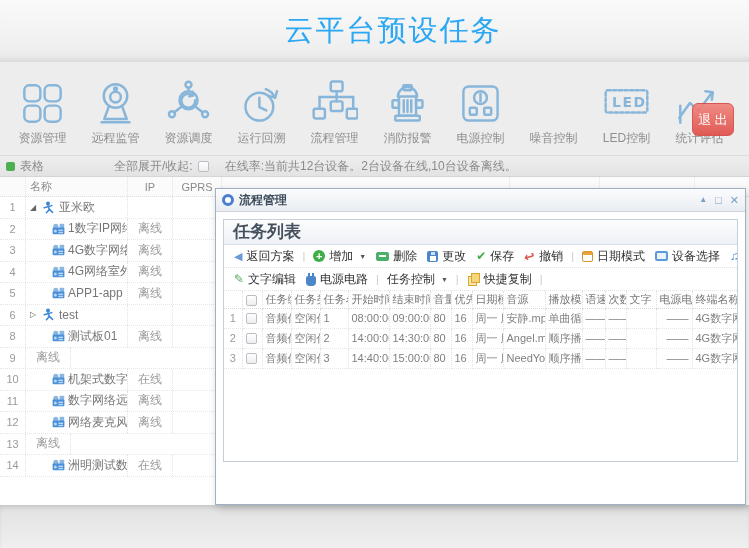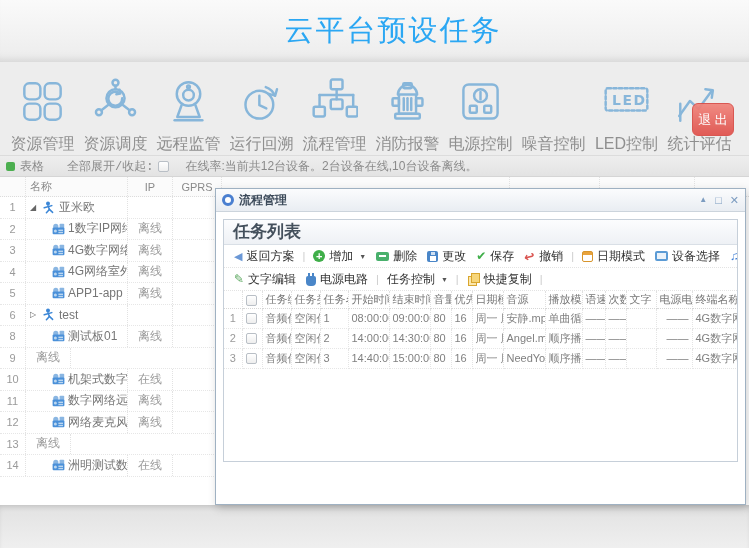--- a/index.html
+++ b/index.html
@@ -8,30 +8,30 @@
 
   
   .app-header { height:62px; display:flex; align-items:center; justify-content:center;
     background:linear-gradient(#fafafa,#ececec); box-shadow:inset 0 -9px 10px -8px rgba(0,0,0,.13);padding-left:37px; }
   .page-title { font-size:29px; color:#2ba7f3; letter-spacing:2px; }
 
   
   .nav { position:relative; height:93px; background:#ededed; display:flex; padding:0 6px; }
   .nav-item { width:73px; display:flex; flex-direction:column; align-items:center; padding-top:16px; cursor:pointer; }
   .nav-icon { height:50px; display:flex; align-items:center; justify-content:center; }
-  .nav-label { font-size:16px; color:#8f8f8f; margin-top:9px; white-space:nowrap; }
+  .nav-label { font-size:12px; color:#8f8f8f; margin-top:2px; white-space:nowrap; }
   .exit-btn { position:absolute; right:15px; top:41px; width:42px; height:33px;
     background:linear-gradient(#f0837a,#e04f4a); opacity:.92; border:1px solid #d84b45; border-radius:6px;
     color:#fff; font-size:13px; display:flex; align-items:center; justify-content:center; cursor:pointer; }
 
   
   .tablebar { height:22px; background:linear-gradient(#eeeeee,#e3e3e3); border-top:1px solid #dcdcdc;
     border-bottom:1px solid #d5d5d5; display:flex; align-items:center; font-size:12px; color:#8a8a8a; padding:0 6px; }
   .corner-ic { width:9px; height:9px; background:#4caf50; border-radius:2px; margin-right:5px; }
-  .tb-expand { margin-left:23px;font-family:Liberation Mono, monospace; }
+  .tb-expand { margin-left:70px; }
   .cbx { display:inline-block; width:11px; height:11px; border:1px solid #b9bfc6;
     background:linear-gradient(#fff,#eee); border-radius:2px; }
   .tb-cbx { margin-left:5px; }
   .tb-status { margin-left:16px; }
 
   
   .workarea { position:relative; height:328px; background:#fff; }
   .ltable-header { display:flex; height:20px; background:#fbfbfb; border-bottom:1px dotted #dcdcdc;
     font-size:11px; color:#8a8a8a; align-items:center; }
   .lh { height:100%; border-right:1px dotted #e2e2e2; display:flex; align-items:center;text-align:right; }
@@ -122,44 +122,44 @@
             <rect x="24" y="5" width="15" height="15" rx="4.5"></rect>
             <rect x="5" y="24" width="15" height="15" rx="4.5"></rect>
             <rect x="24" y="24" width="15" height="15" rx="4.5"></rect>
           </svg>
         </span>
         <span class="nav-label">资源管理</span>
       </div>
       <div class="nav-item">
         <span class="nav-icon">
           <svg width="47" height="47" viewBox="0 0 44 44" fill="none" stroke="#87b6da" stroke-width="2.3" stroke-linecap="round" stroke-linejoin="round">
+            <circle cx="22" cy="15" r="11"></circle>
+            <circle cx="22" cy="16" r="5"></circle>
+            <circle cx="22" cy="8.2" r="1.3"></circle>
+            <path d="M15.5,25.5 L11.5,36.5 H32.5 L28.5,25.5"></path>
+            <path d="M9,39.5 H35"></path>
+          </svg>
+        </span>
+        <span class="nav-label">远程监管</span>
+      </div>
+      <div class="nav-item">
+        <span class="nav-icon">
+          <svg width="47" height="47" viewBox="0 0 44 44" fill="none" stroke="#87b6da" stroke-width="2.3" stroke-linecap="round" stroke-linejoin="round">
             <circle cx="22" cy="19" r="8.5"></circle>
             <path d="M25.5,14 a6.5,6.5 0 1 0 2.8,5"></path>
             <path d="M25.8,11 l0.6,3.6 l-3.6,0.6"></path>
             <circle cx="22" cy="4.5" r="2.8"></circle>
             <circle cx="6.5" cy="32" r="2.8"></circle>
             <circle cx="37.5" cy="32" r="2.8"></circle>
             <path d="M22,7.3 V10.5"></path>
             <path d="M8.8,30.2 L14.8,25.6"></path>
             <path d="M35.2,30.2 L29.2,25.6"></path>
           </svg>
         </span>
         <span class="nav-label">资源调度</span>
-      </div>
-      <div class="nav-item">
-        <span class="nav-icon">
-          <svg width="47" height="47" viewBox="0 0 44 44" fill="none" stroke="#87b6da" stroke-width="2.3" stroke-linecap="round" stroke-linejoin="round">
-            <circle cx="22" cy="15" r="11"></circle>
-            <circle cx="22" cy="16" r="5"></circle>
-            <circle cx="22" cy="8.2" r="1.3"></circle>
-            <path d="M15.5,25.5 L11.5,36.5 H32.5 L28.5,25.5"></path>
-            <path d="M9,39.5 H35"></path>
-          </svg>
-        </span>
-        <span class="nav-label">远程监管</span>
       </div>
       <div class="nav-item">
         <span class="nav-icon">
           <svg width="47" height="47" viewBox="0 0 44 44" fill="none" stroke="#87b6da" stroke-width="2.3" stroke-linecap="round" stroke-linejoin="round">
             <circle cx="20" cy="25" r="13"></circle>
             <path d="M20,16.5 V25.5 L26.5,28.5"></path>
             <path d="M26,8.5 a14.5,14.5 0 0 1 8.5,8"></path>
             <path d="M36.5,10.5 l-1.7,6 l-6,-1.7"></path>
           </svg>
         </span>

